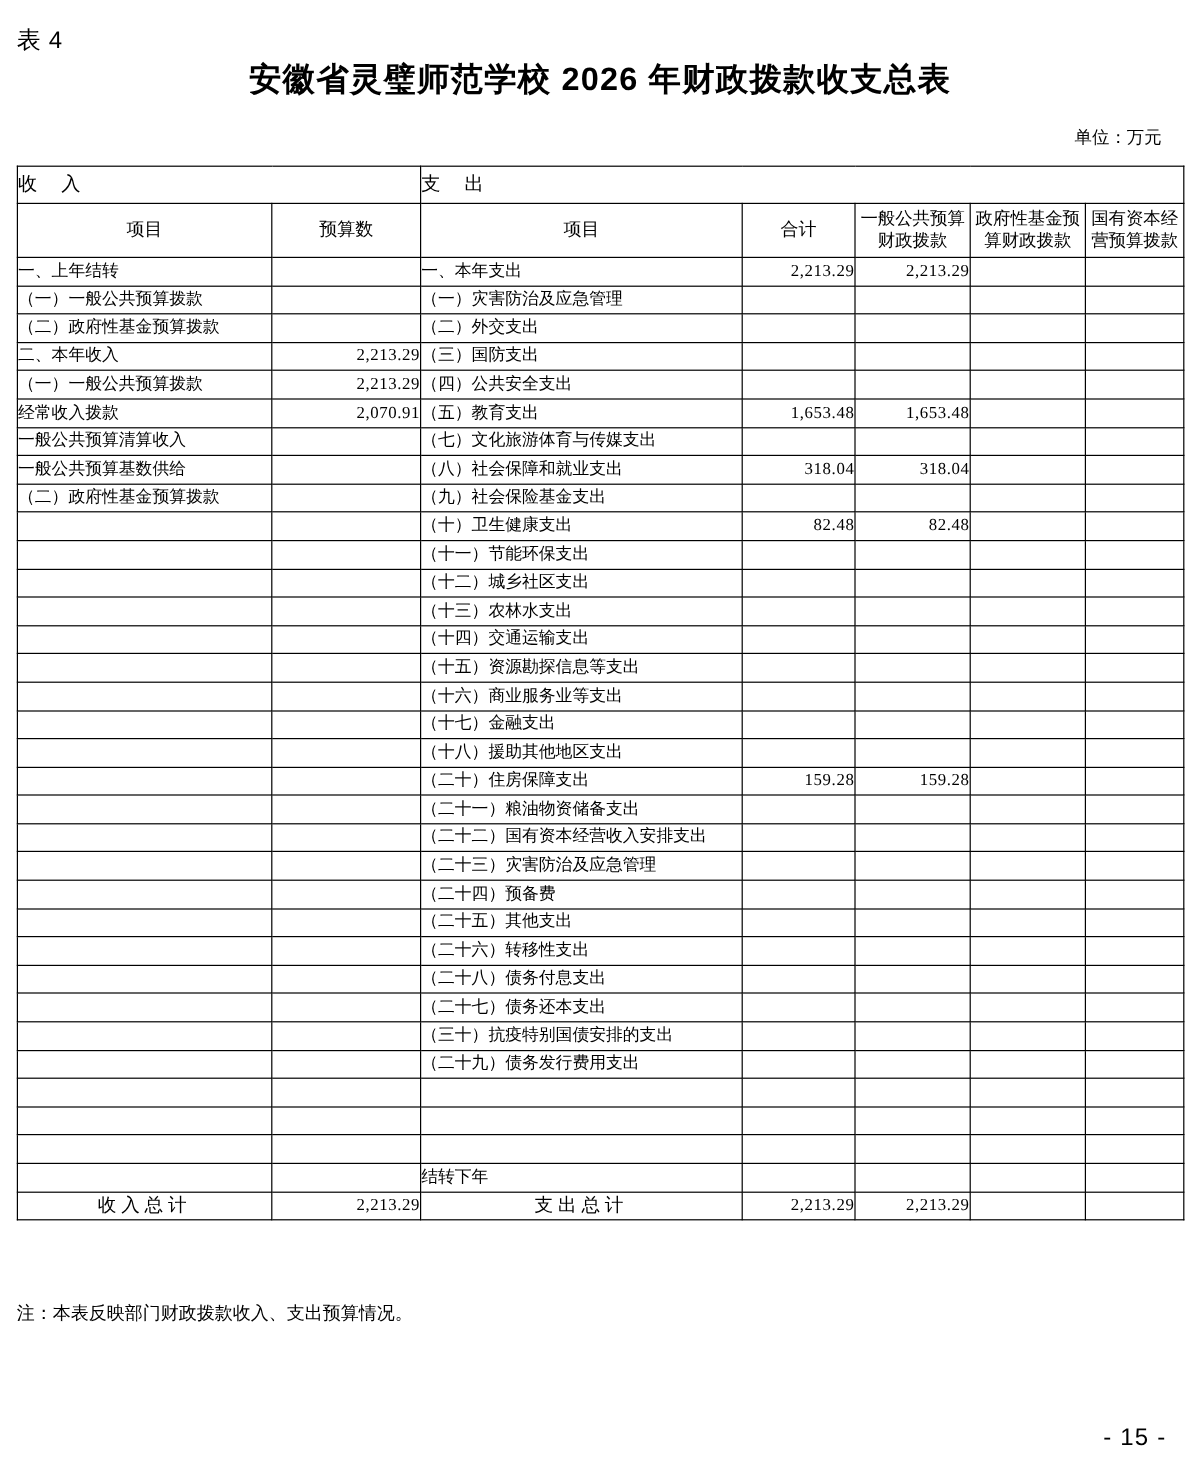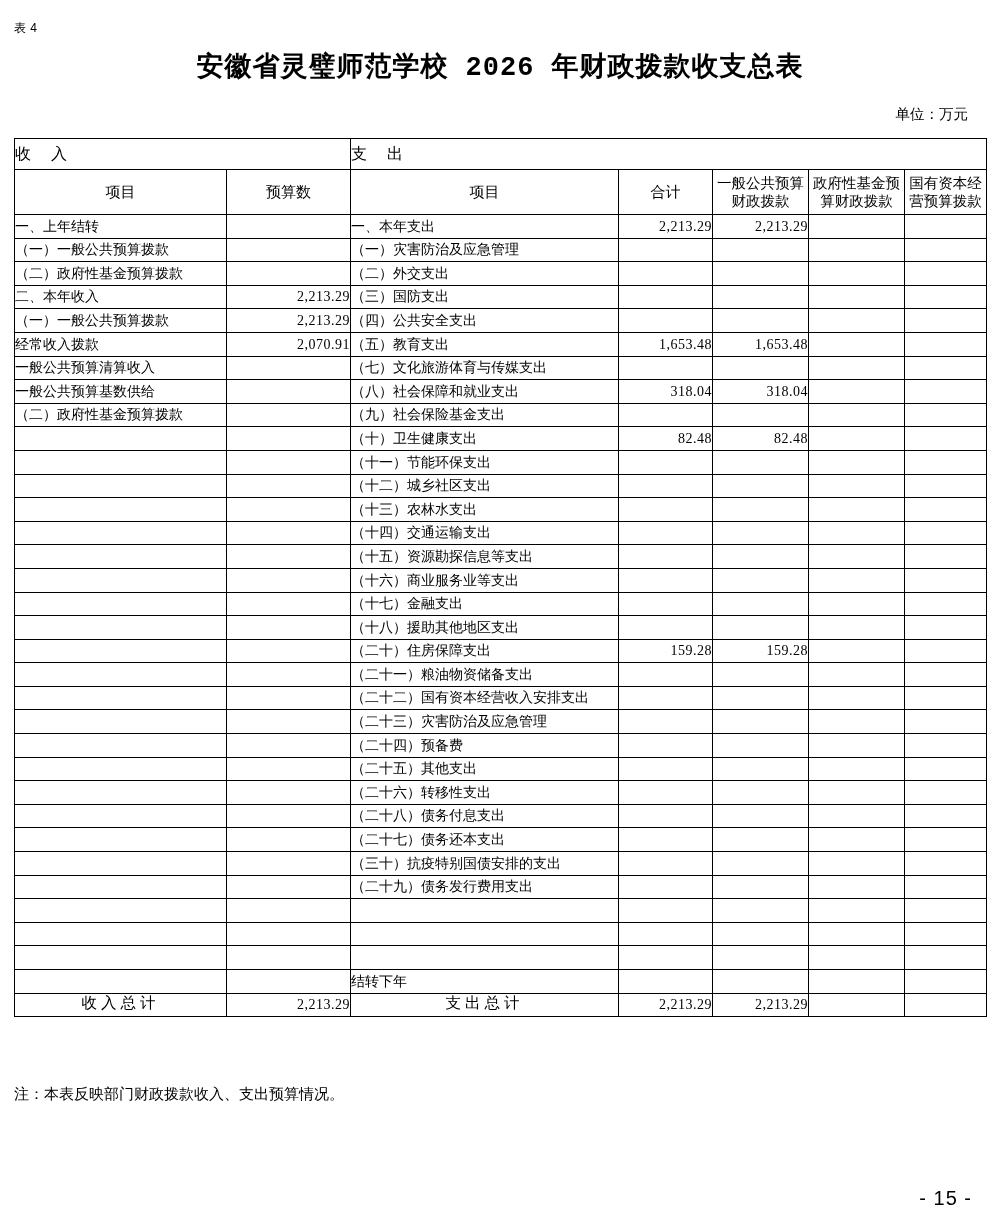--- a/index.html
+++ b/index.html
@@ -18,33 +18,33 @@
     position: relative;
     width: 1000px;
     height: 1228px;
     box-sizing: border-box;
     padding: 0;
   }
   .sheet-label {
     position: absolute;
     left: 14px;
     top: 20px;
-    font-size: 12px;
+    font-size: 20px;
     font-family: "Liberation Sans", sans-serif;
     letter-spacing: 0.5px;
   }
   .doc-title {
     position: absolute;
     top: 48px;
     left: 0;
     width: 1000px;
     text-align: center;
     font-size: 27px;
     font-weight: bold;
-    font-family: Liberation Mono, monospace;
+    font-family: Liberation Sans, sans-serif;
     letter-spacing: 1px;
   }
   .unit-line {
     position: absolute;
     top: 105px;
     right: 32px;
     font-size: 14.5px;
   }
   table.budget {
     position: absolute;
@@ -91,21 +91,20 @@
     font-family: "Liberation Serif", "DejaVu Serif", serif;
     letter-spacing: 0.5px;
   }
   .total-row td {
     height: 34px;
   }
   .total-row .label {
     text-align: center;
     letter-spacing: 4px;
     font-size: 15.5px;
-    font-family: Liberation Mono, monospace;
   }
   .note {
     position: absolute;
     left: 14px;
     top: 1085px;
     font-size: 15px;
     font-family: "Liberation Sans", sans-serif;
   }
   .page-num {
     position: absolute;

